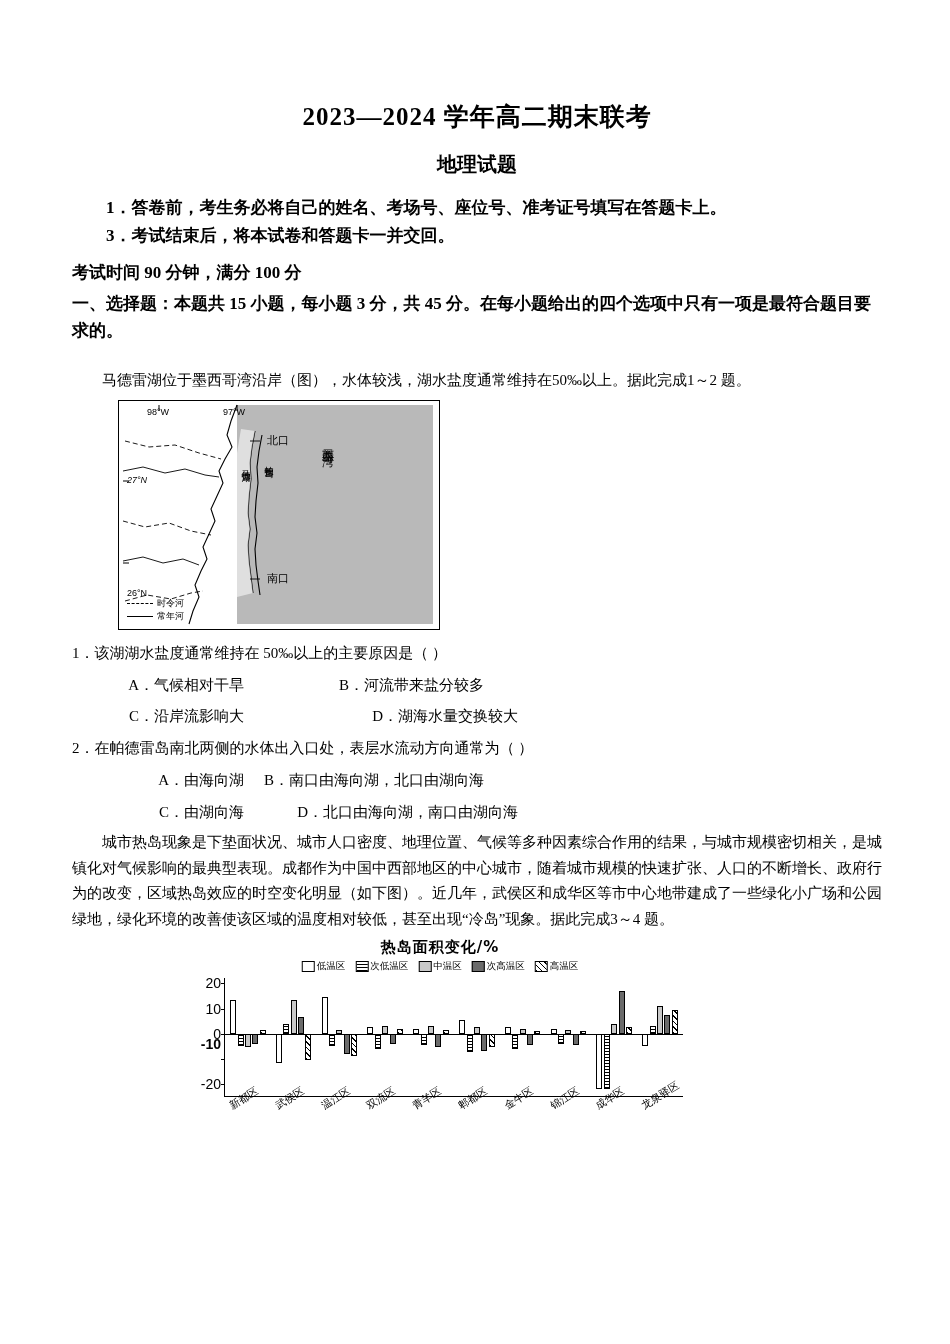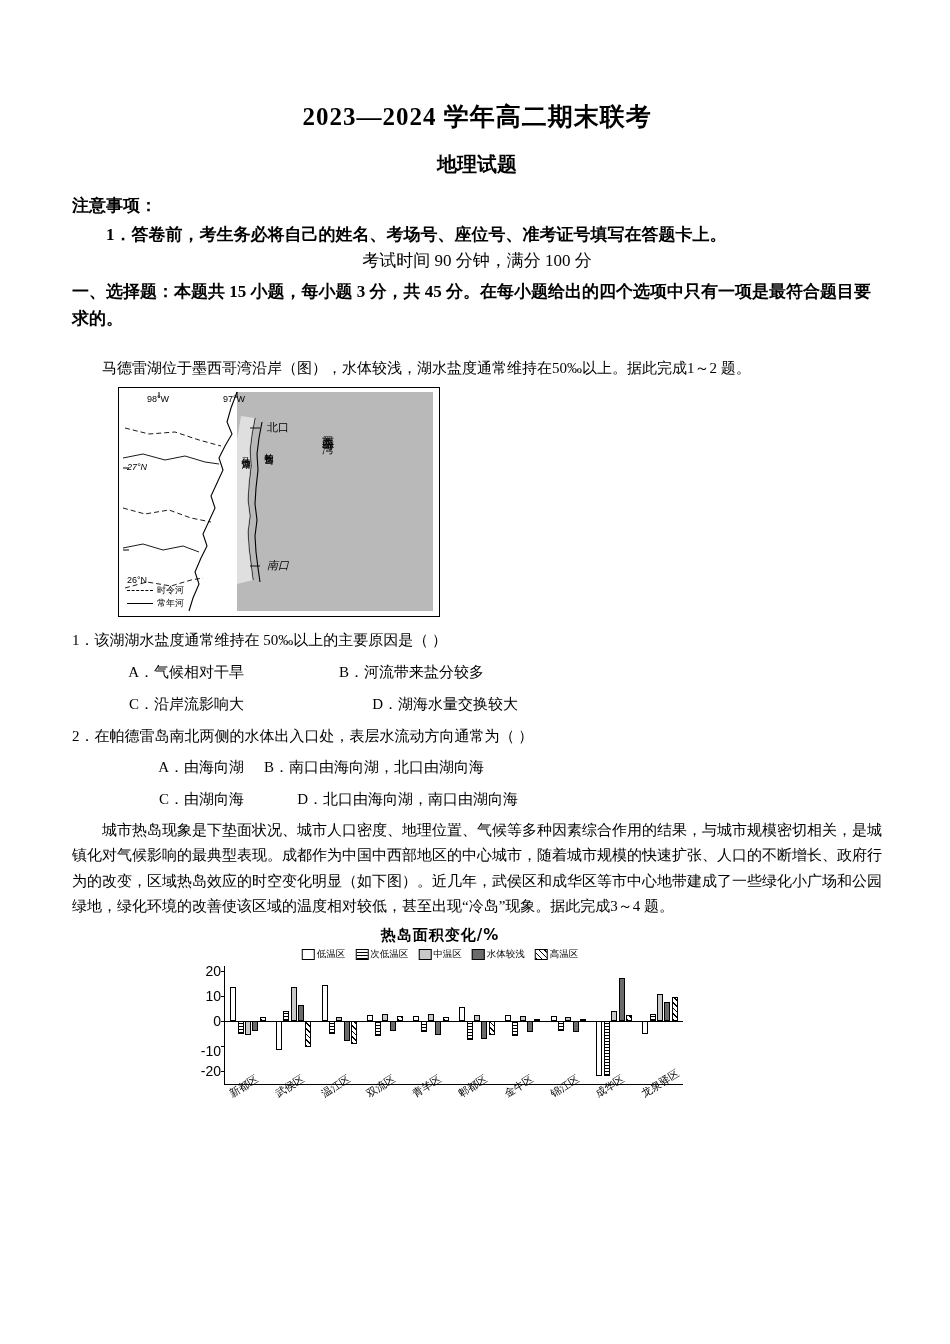--- a/index.html
+++ b/index.html
@@ -47,24 +47,23 @@
     margin: 0 0 4px 0;
   }
   .notice-item {
     font-size: 17px;
     font-weight: bold;
     text-indent: 34px;
     line-height: 1.62;
     margin: 0;
   }
   .exam-line {
-    text-align: center;
     font-size: 17px;
-    font-weight: normal;
-    margin: 0 0 6px 0;
+    font-weight: bold;
+    margin: 12px 0 6px 0;
   }
   .section-head {
     font-size: 17px;
     font-weight: bold;
     line-height: 1.6;
     margin: 0 0 2px 0;
   }
   .stem {
     font-size: 15px;
     line-height: 1.7;
@@ -244,22 +243,22 @@
 </style>
 </head>
 <body>
 
 <div class="page">
   <div class="content">
 
     <div class="doc-title">2023—2024 学年高二期末联考</div>
     <div class="doc-subtitle">地理试题</div>
 
-    <div class="notice-head">注意事项：</div>
     <p class="notice-item">1．答卷前，考生务必将自己的姓名、考场号、座位号、准考证号填写在答题卡上。</p>
+    <p class="notice-item">3．考试结束后，将本试卷和答题卡一并交回。</p>
     <div class="exam-line">考试时间 90 分钟，满分 100 分</div>
 
     <div class="section-head">一、选择题：本题共 15 小题，每小题 3 分，共 45 分。在每小题给出的四个选项中只有一项是最符合题目要求的。</div>
 
     <p class="stem stem-noindent" style="text-indent:30px;margin-top:24px;">马德雷湖位于墨西哥湾沿岸（图），水体较浅，湖水盐度通常维持在50‰以上。据此完成1～2 题。</p>
 
     <div class="fig-map">
       <div class="map-sea"></div>
 
       <svg class="map-coast" viewBox="0 0 320 228" xmlns="http://www.w3.org/2000/svg">
@@ -291,21 +290,21 @@
 
       <div class="map-lbl" style="left:28px; top:6px;">98°W</div>
       <div class="map-lbl" style="left:104px; top:6px;">97°W</div>
       <div class="map-lbl" style="left:8px; top:74px;font-style:italic;">27°N</div>
       <div class="map-lbl" style="left:8px; top:156px;margin-top:31px;">26°N</div>
 
       <div class="map-lbl" style="left:148px; top:32px; font-size:11px;">北口</div>
       <div class="map-lbl-v" style="left:200px; top:38px;">墨西哥湾</div>
       <div class="map-lbl-v2" style="left:120px; top:62px;">马德雷湖</div>
       <div class="map-lbl-v2" style="left:143px; top:58px;">帕德雷岛</div>
-      <div class="map-lbl" style="left:148px; top:170px; font-size:11px;font-style:italic;">南口</div>
+      <div class="map-lbl" style="left:148px; top:170px; font-size:11px;">南口</div>
 
       <div class="legend-box">
         <div class="legend-row">
           <span class="legend-line"></span>
           <span>时令河</span>
         </div>
         <div class="legend-row">
           <span class="legend-line solid"></span>
           <span>常年河</span>
         </div>
@@ -349,36 +348,36 @@
         <span class="lg-item">
           <span class="lg-swatch sw-2"></span>
           <span>次低温区</span>
         </span>
         <span class="lg-item">
           <span class="lg-swatch sw-3"></span>
           <span>中温区</span>
         </span>
         <span class="lg-item">
           <span class="lg-swatch sw-4"></span>
-          <span>水体较浅</span>
+          <span>次高温区</span>
         </span>
         <span class="lg-item">
           <span class="lg-swatch sw-5"></span>
           <span>高温区</span>
         </span>
       </div>
 
       <div class="chart-plot" id="plot">
           <div class="ytick" style="top: 5.02128px;">20</div>
           <div class="ytickmark" style="top: 5.02128px;"></div>
           <div class="ytick" style="top: 30.1277px;">10</div>
           <div class="ytickmark" style="top: 30.1277px;"></div>
           <div class="ytick" style="top: 55.234px;">0</div>
           <div class="ytickmark" style="top: 55.234px;"></div>
-          <div class="ytick" style="top: 85px;">-10</div>
+          <div class="ytick" style="top: 66px; font-weight: bold;">-10</div>
           <div class="ytickmark" style="top: 80.3404px;"></div>
           <div class="ytick" style="top: 105.447px;">-20</div>
           <div class="ytickmark" style="top: 105.447px;"></div>
           <div class="zeroline" style="top: 55.234px;"></div>
           <div class="grp" style="left: 0px; width: 45.8px;">
             <div class="bar sw-1" style="left: 5.1px; top: 21.3404px; height: 33.8936px;"></div>
             <div class="bar sw-2" style="left: 12.5px; top: 55.234px; height: 12.5532px;"></div>
             <div class="bar sw-3" style="left: 19.9px; top: 55.234px; height: 13.8085px;"></div>
             <div class="bar sw-4" style="left: 27.3px; top: 55.234px; height: 10.0426px;"></div>
             <div class="bar sw-5" style="left: 34.7px; top: 51.4681px; height: 3.76596px;"></div>

